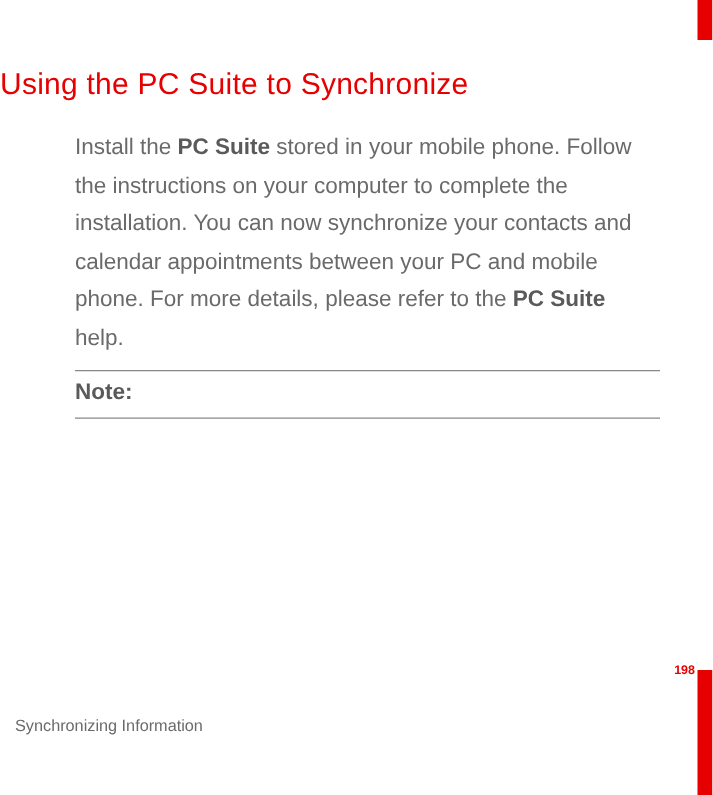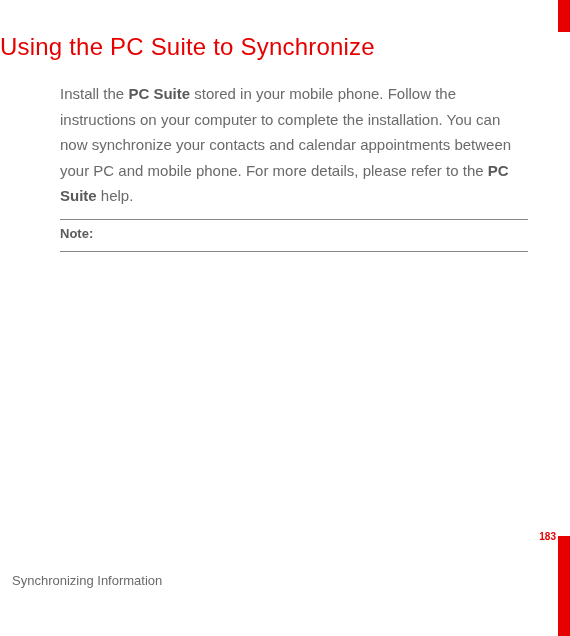--- a/index.html
+++ b/index.html
@@ -33,51 +33,51 @@
     }
     .page-number {
       position: absolute;
       right: 14px;
       bottom: 94px;
       font-size: 10px;
       font-weight: bold;
       color: #e60000;
     }
     .content {
-      padding: 33px 24px 0 0;
+      padding: 54px 24px 0 0;
     }
     .heading {
       font-size: 24px;
       font-weight: 400;
       color: #e60000;
       margin-bottom: 14px;
       letter-spacing: 0.2px;
     }
     .body-wrap {
       padding-left: 60px;
       padding-right: 18px;
     }
     .body-text {
-      font-size: 15px;
+      font-size: 18px;
       line-height: 1.7;
       color: #6a6a6a;
       margin-top: 20px;
     }
     .body-text .bold {
       font-weight: bold;
       color: #5a5a5a;
     }
     .note-block {
       margin-top: 10px;
       border-top: 1px solid #888;
       border-bottom: 1px solid #888;
       padding: 6px 0 6px 0;
     }
     .note-label {
-      font-size: 13px;
+      font-size: 18px;
       font-weight: bold;
       color: #5a5a5a;
       margin-bottom: 4px;
     }
     .note-text {
       font-size: 13px;
       line-height: 1.7;
       color: #6a6a6a;
     }
     .note-text .bold {
@@ -91,21 +91,21 @@
       font-size: 13px;
       color: #6a6a6a;
     }
   </style>
 </head>
 <body>
 
 <div class="red-tab-top"></div>
 <div class="red-tab-bottom"></div>
 
-<div class="page-number">183</div>
+<div class="page-number">198</div>
 
 <div class="content">
   <h1 class="heading">Using the PC Suite to Synchronize</h1>
 
   <div class="body-wrap">
     <p class="body-text">
       <span>Install the </span><span class="bold">PC Suite</span><span> stored in your mobile phone. Follow the instructions on your computer to complete the installation. You can now synchronize your contacts and calendar appointments between your PC and mobile phone. For more details, please refer to the </span><span class="bold">PC Suite</span><span> help.</span>
     </p>
 
     <div class="note-block">

